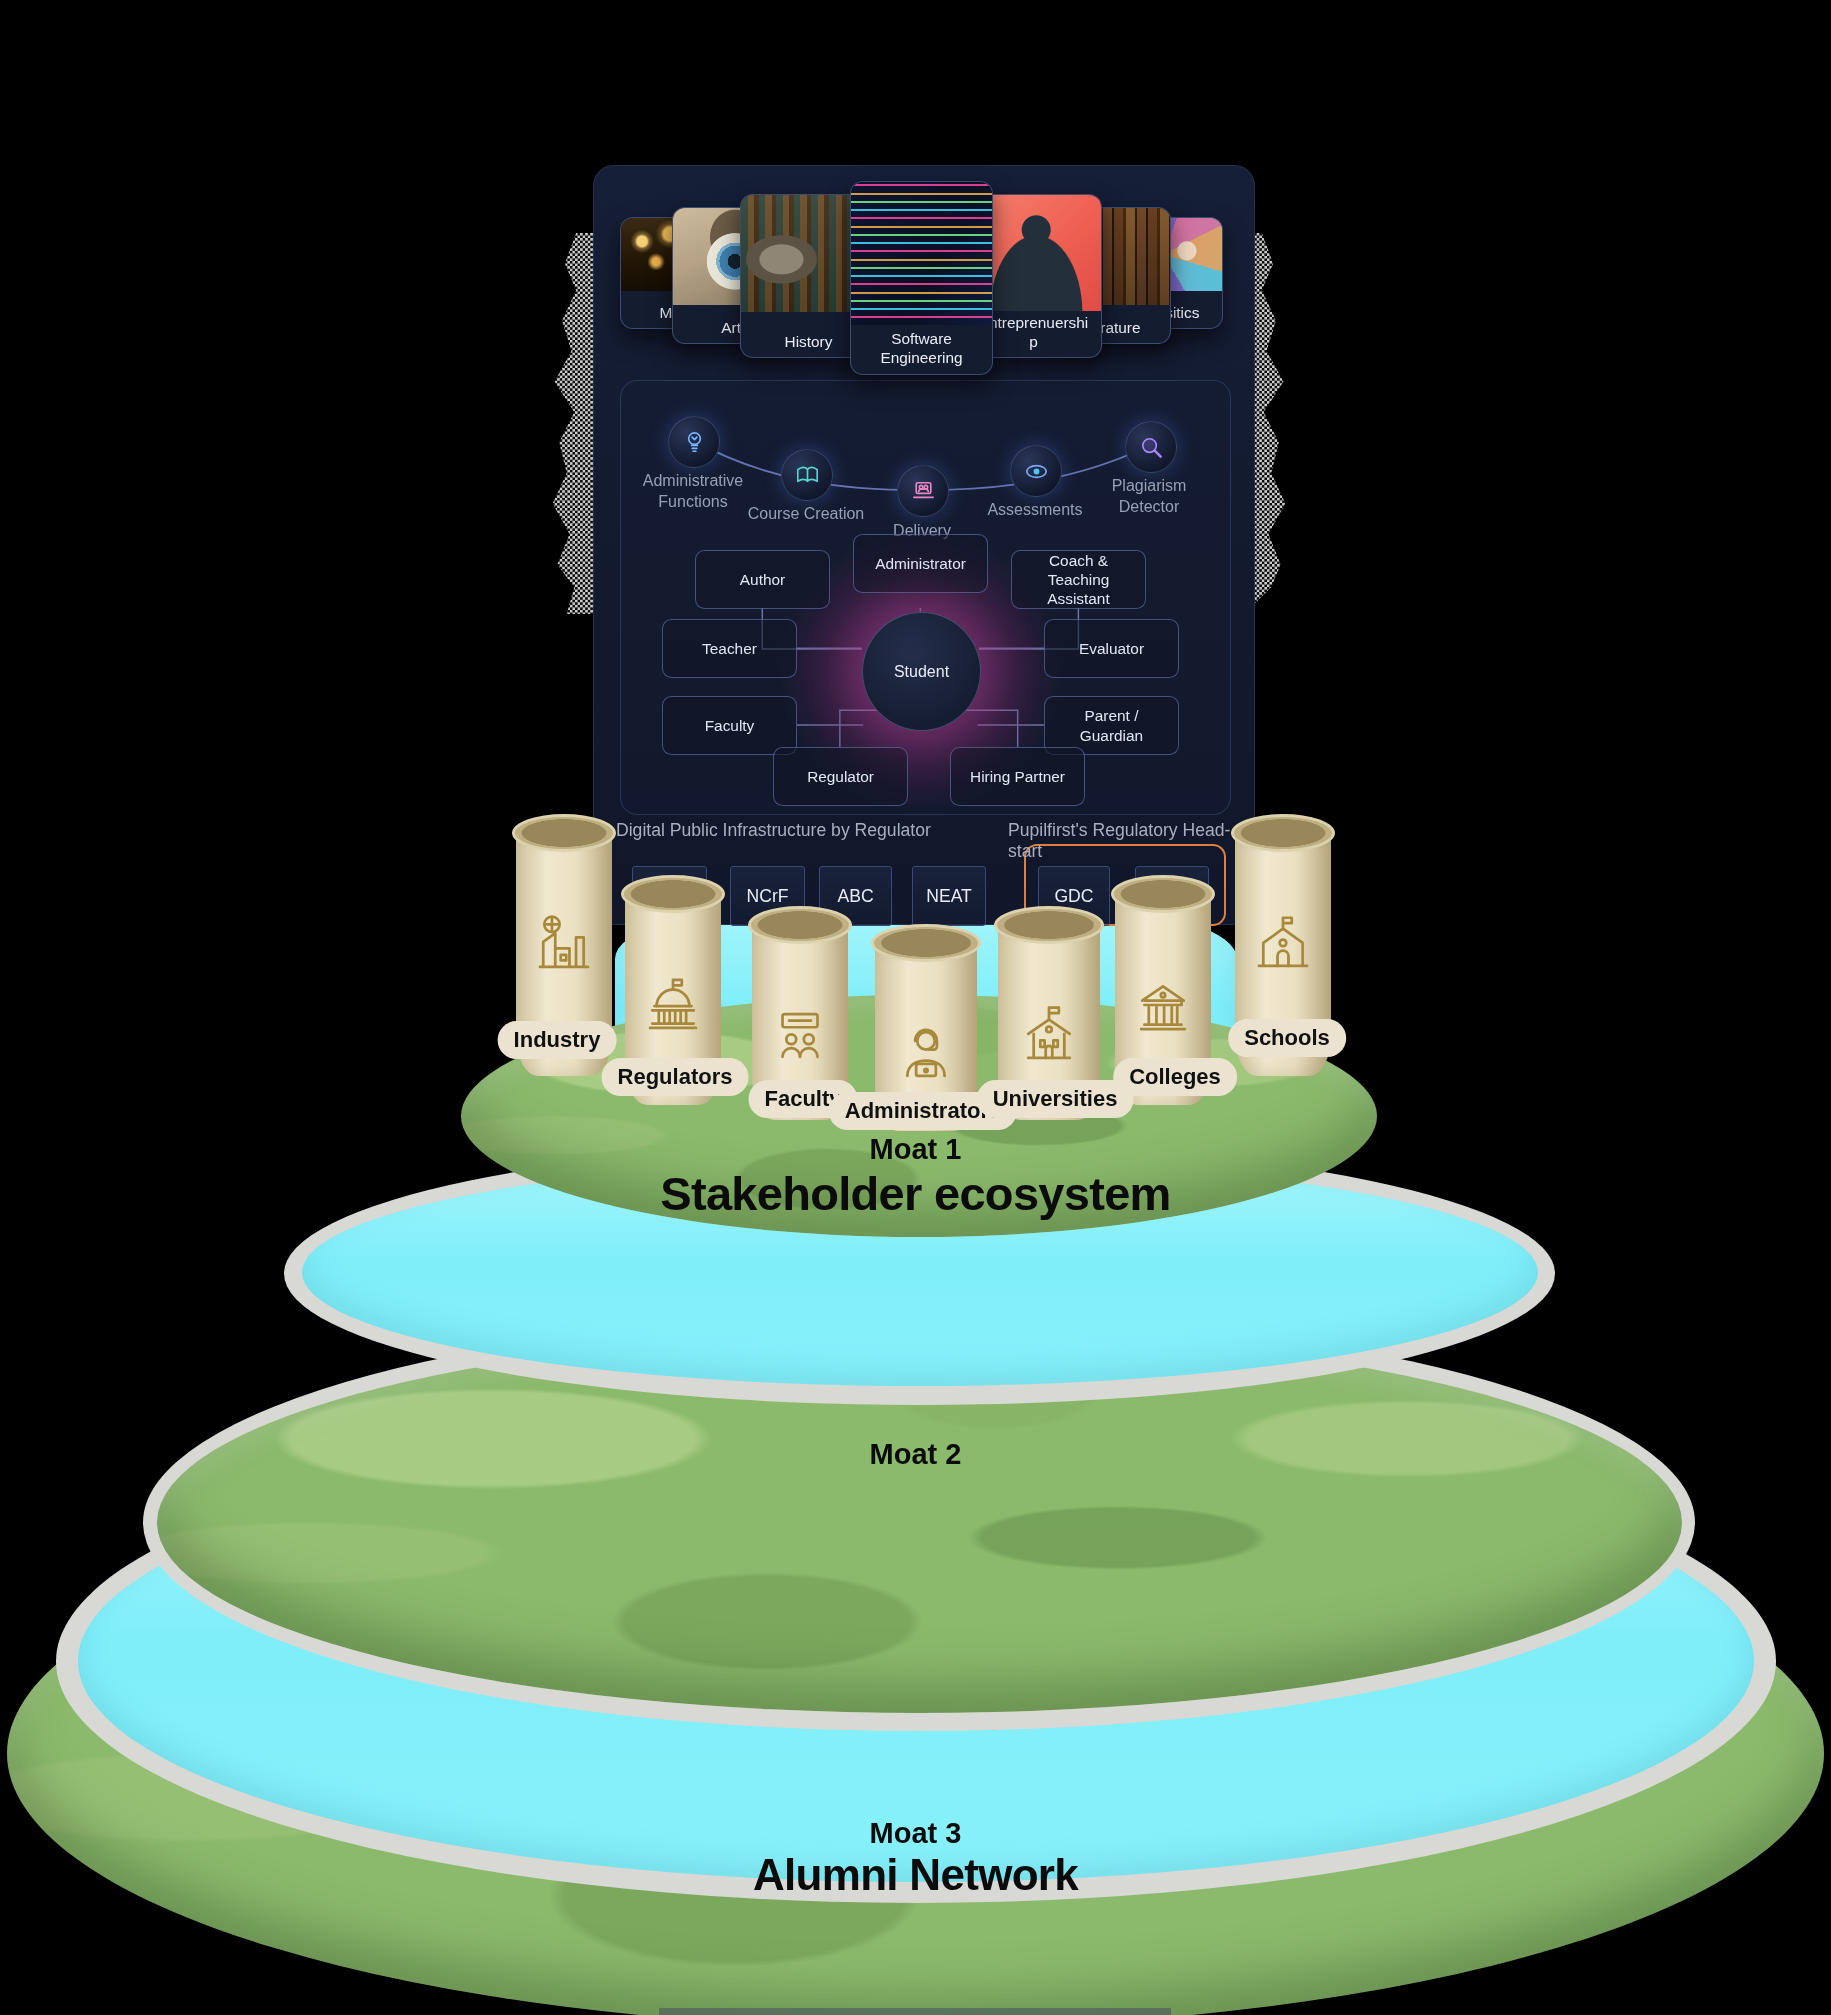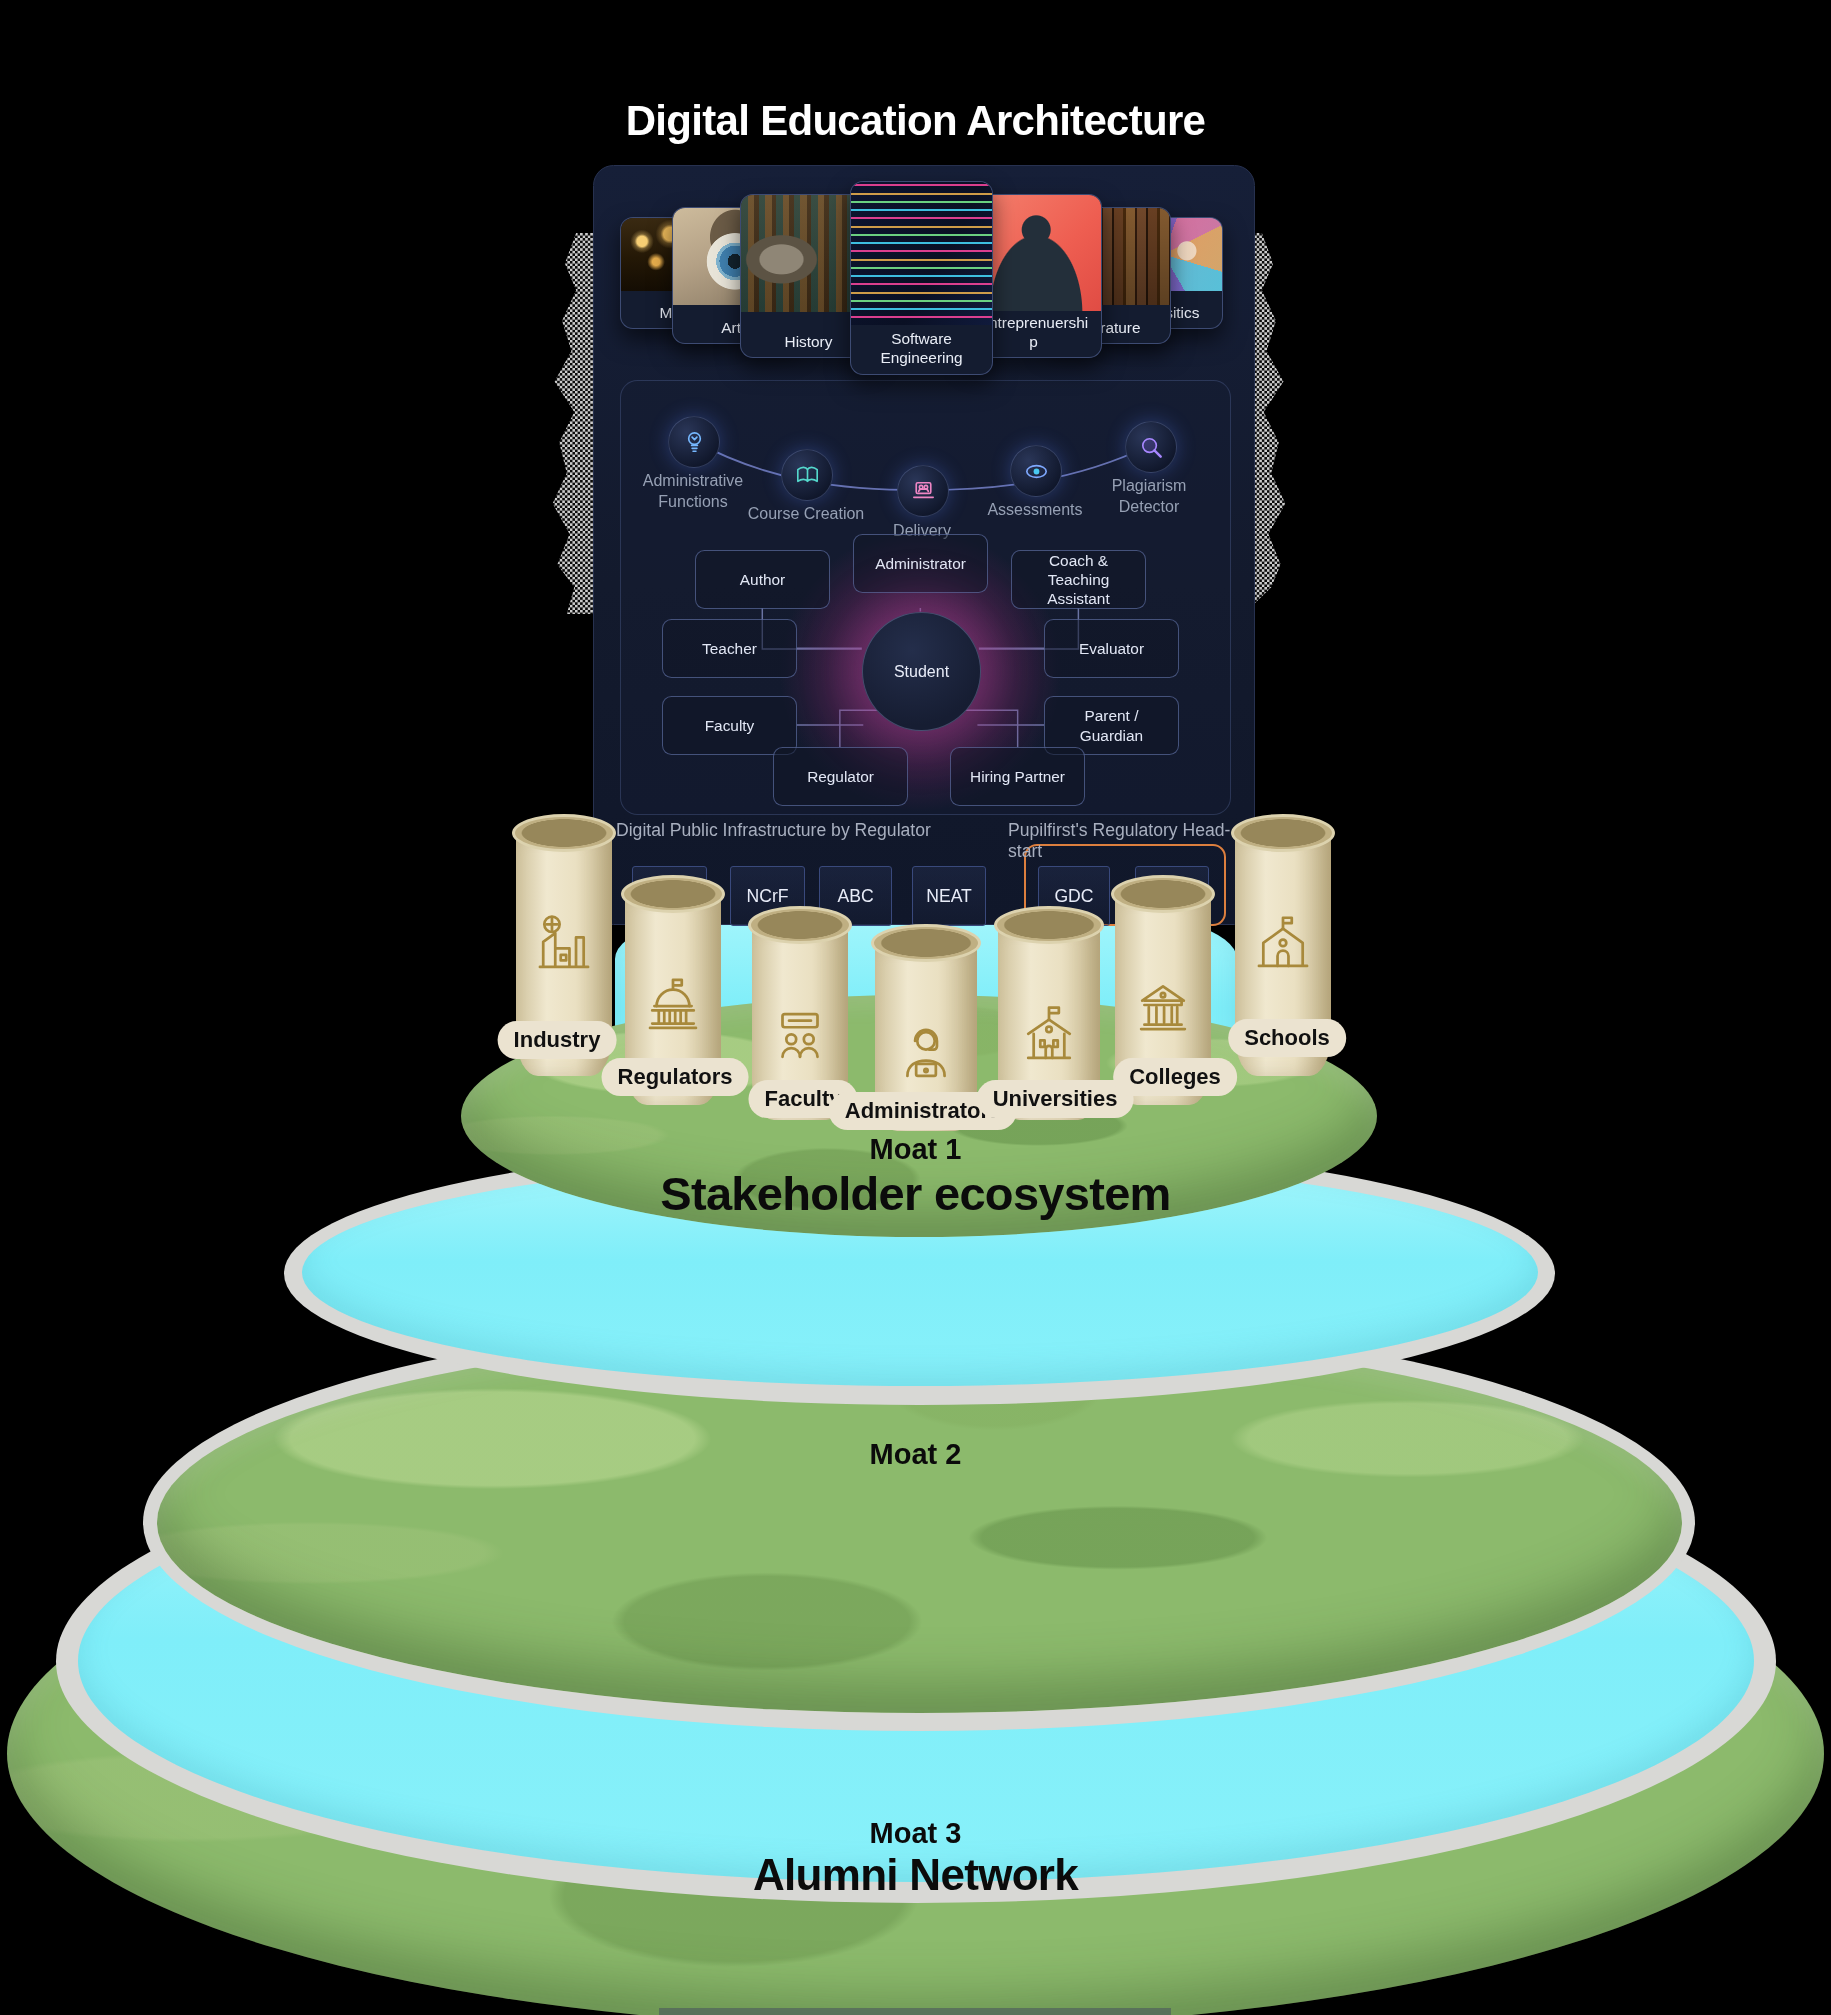--- a/index.html
+++ b/index.html
@@ -120,21 +120,20 @@
   <div class="oval land" style="left:7.3px;top:1479px;width:1817px;height:549px;"></div>
   <div class="oval rim" style="left:56px;top:1420px;width:1720px;height:483px;"></div>
   <div class="oval water" style="left:78px;top:1440px;width:1676px;height:442px;"></div>
   <div class="oval rim" style="left:143px;top:1314px;width:1552px;height:417px;"></div>
   <div class="oval land" style="left:157px;top:1332px;width:1525px;height:381px;"></div>
   <div class="oval rim" style="left:284px;top:1142px;width:1271px;height:263px;"></div>
   <div class="oval water" style="left:302px;top:1159px;width:1236px;height:227px;"></div>
   <div class="water" style="position:absolute;left:615px;top:908px;width:622px;height:220px;border-radius:161px 161px 88px 88px / 51px 51px 37px 37px;"></div>
   <div class="oval land" style="left:461px;top:995px;width:916px;height:242px;"></div>
 
-  <div class="title">Digital Education Architecture</div>
 
   <div class="noise noiseL" style="left:547px;top:233px;width:47px;height:381px;"></div>
   <div class="noise noiseR" style="left:1244px;top:233px;width:47px;height:381px;"></div>
 
   <div class="panel">
 
     <div class="card" style="left:26px;top:51px;width:117px;height:110px;z-index:1;">
       <div class="cimg img-music" style="height:73px;"></div>
       <div class="clabel">Music</div>
     </div>

